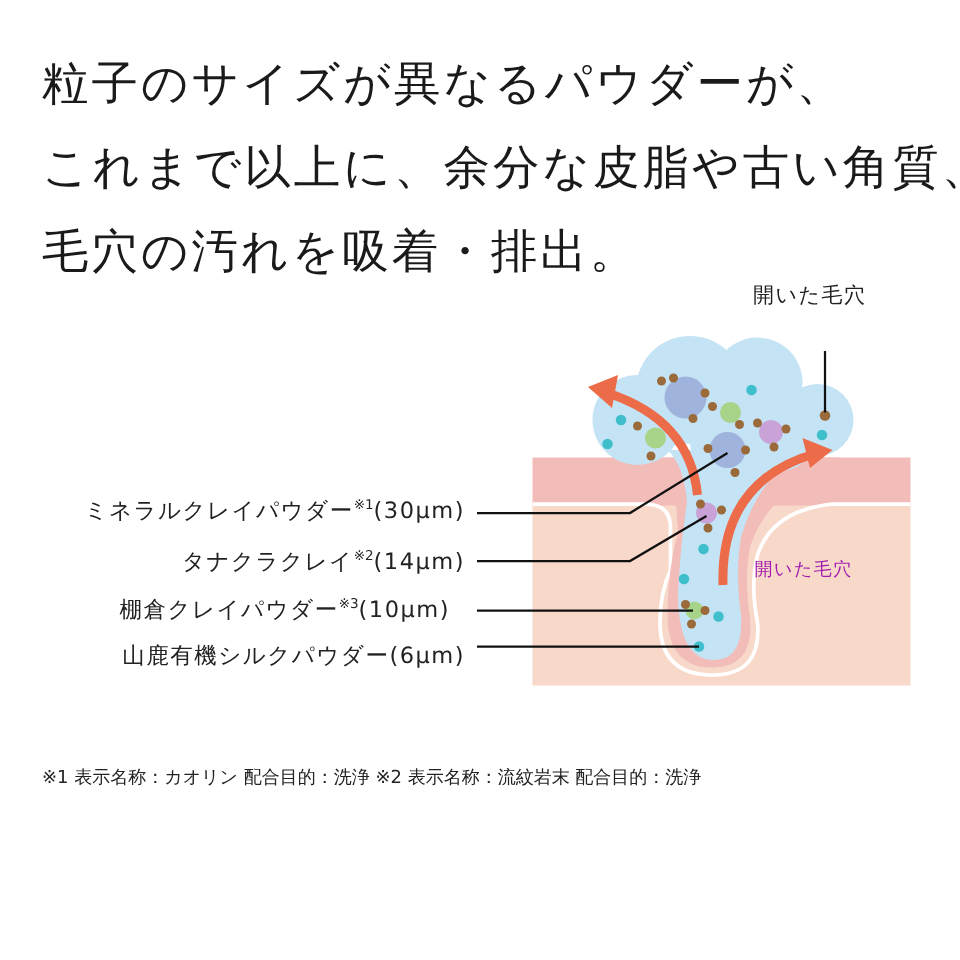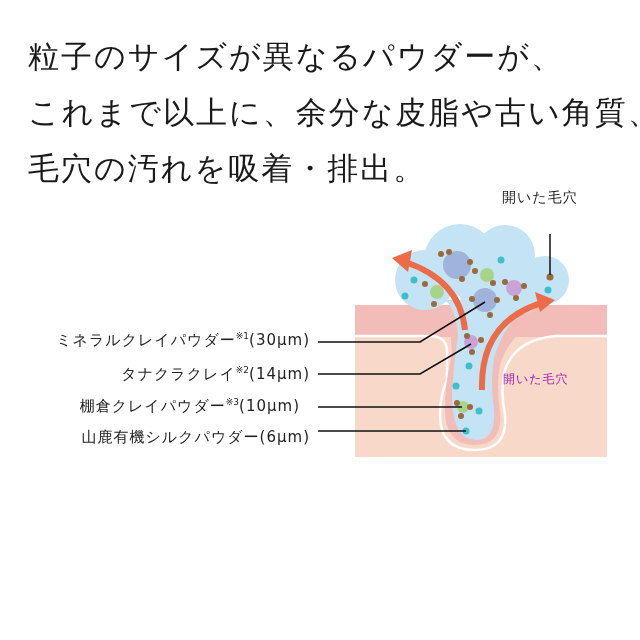--- a/index.html
+++ b/index.html
@@ -127,13 +127,14 @@
 </div>
 
 <div class="pore-label">開いた毛穴</div>
 
 <div class="label lbl-1"><span>ミネラルクレイパウダー</span><sup>※1</sup><span>(30μm)</span></div>
 <div class="label lbl-2"><span>タナクラクレイ</span><sup>※2</sup><span>(14μm)</span></div>
 <div class="label lbl-3"><span>棚倉クレイパウダー</span><sup>※3</sup><span>(10μm)</span></div>
 <div class="label lbl-4"><span>山鹿有機シルクパウダー</span><span>(6μm)</span></div>
 
 <div class="notes">
+  <span>※1 表示名称：カオリン 配合目的：洗浄 ※2 表示名称：流紋岩末 配合目的：洗浄</span>
 </div>
 
 </body></html>

